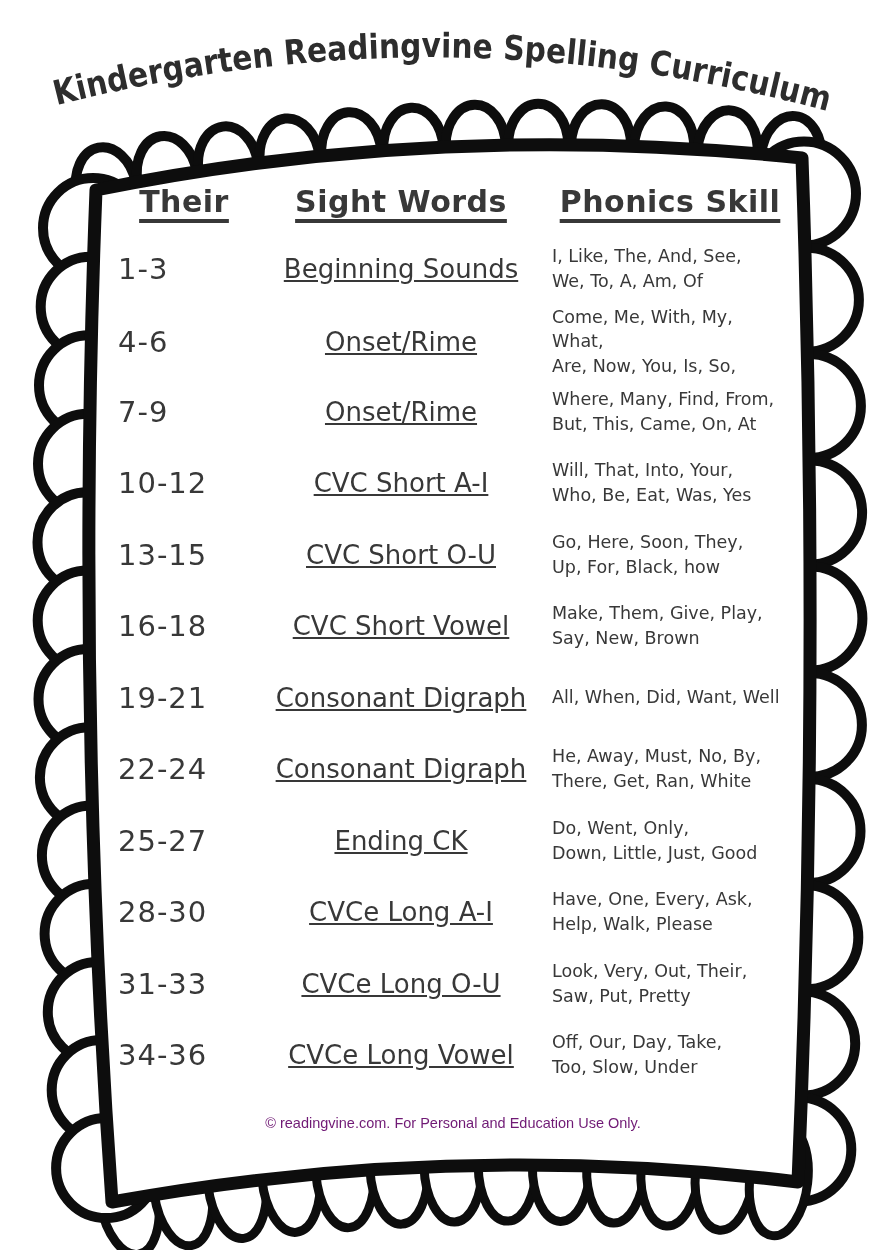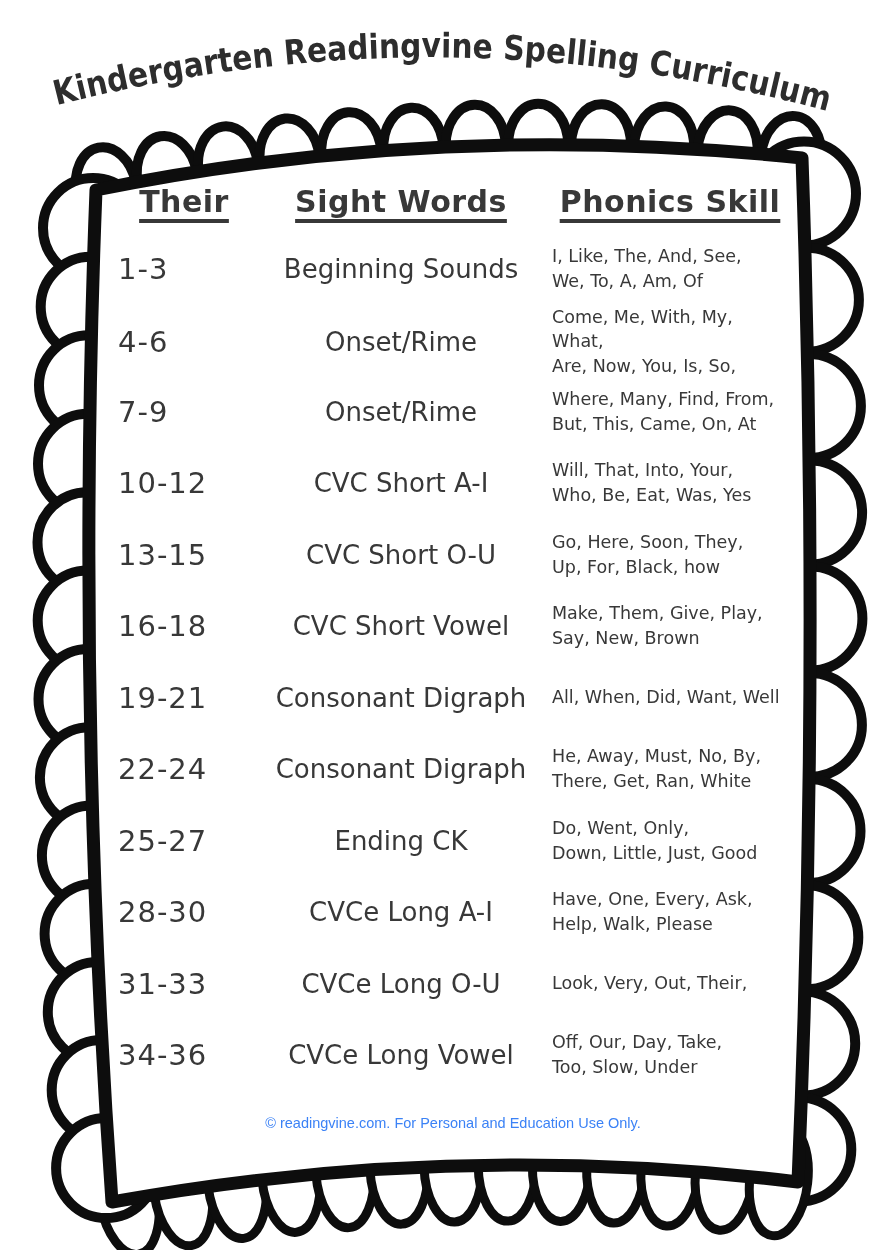--- a/index.html
+++ b/index.html
@@ -26,21 +26,21 @@
   .t-head .h-cell{
     font-size:30px;font-weight:bold;text-align:center;
     text-decoration:underline;
     text-decoration-thickness:3.5px;
     text-underline-offset:7px;
     letter-spacing:0.5px;
   }
   .rows{margin-top:14px;display:flex;flex-direction:column;}
   .t-row{height:71.5px;}
   .c-week{text-align:left;font-size:29px;letter-spacing:1px;}
-  .c-skill{text-align:center;font-size:26px;}
+  .c-skill{text-align:center;font-size:26px;text-decoration:underline;}
   .c-sight{text-align:left;font-size:17.5px;line-height:1.42;}
   .footer{
     margin-top:24px;text-align:center;
     font-family:"Liberation Sans", sans-serif;
     font-size:14.5px;color:#5b5b5b;
   }
 </style>
 </head>
 <body>
 
@@ -190,27 +190,28 @@
     <div class="c-sight">
       <div>Have, One, Every, Ask,</div>
       <div>Help, Walk, Please</div>
     </div>
   </div>
         <div class="t-row">
     <div class="c-week">31-33</div>
     <div class="c-skill">CVCe Long O-U</div>
     <div class="c-sight">
       <div>Look, Very, Out, Their,</div>
+      <div>Saw, Put, Pretty</div>
     </div>
   </div>
         <div class="t-row">
     <div class="c-week">34-36</div>
     <div class="c-skill">CVCe Long Vowel</div>
     <div class="c-sight">
       <div>Off, Our, Day, Take,</div>
       <div>Too, Slow, Under</div>
     </div>
   </div>
       </div>
 
-    <div class="footer" style="color: #3b82f6;">© readingvine.com. For Personal and Education Use Only.</div>
+    <div class="footer" style="color: #701a75;">© readingvine.com. For Personal and Education Use Only.</div>
   </div>
 </div>
 
 </body></html>

